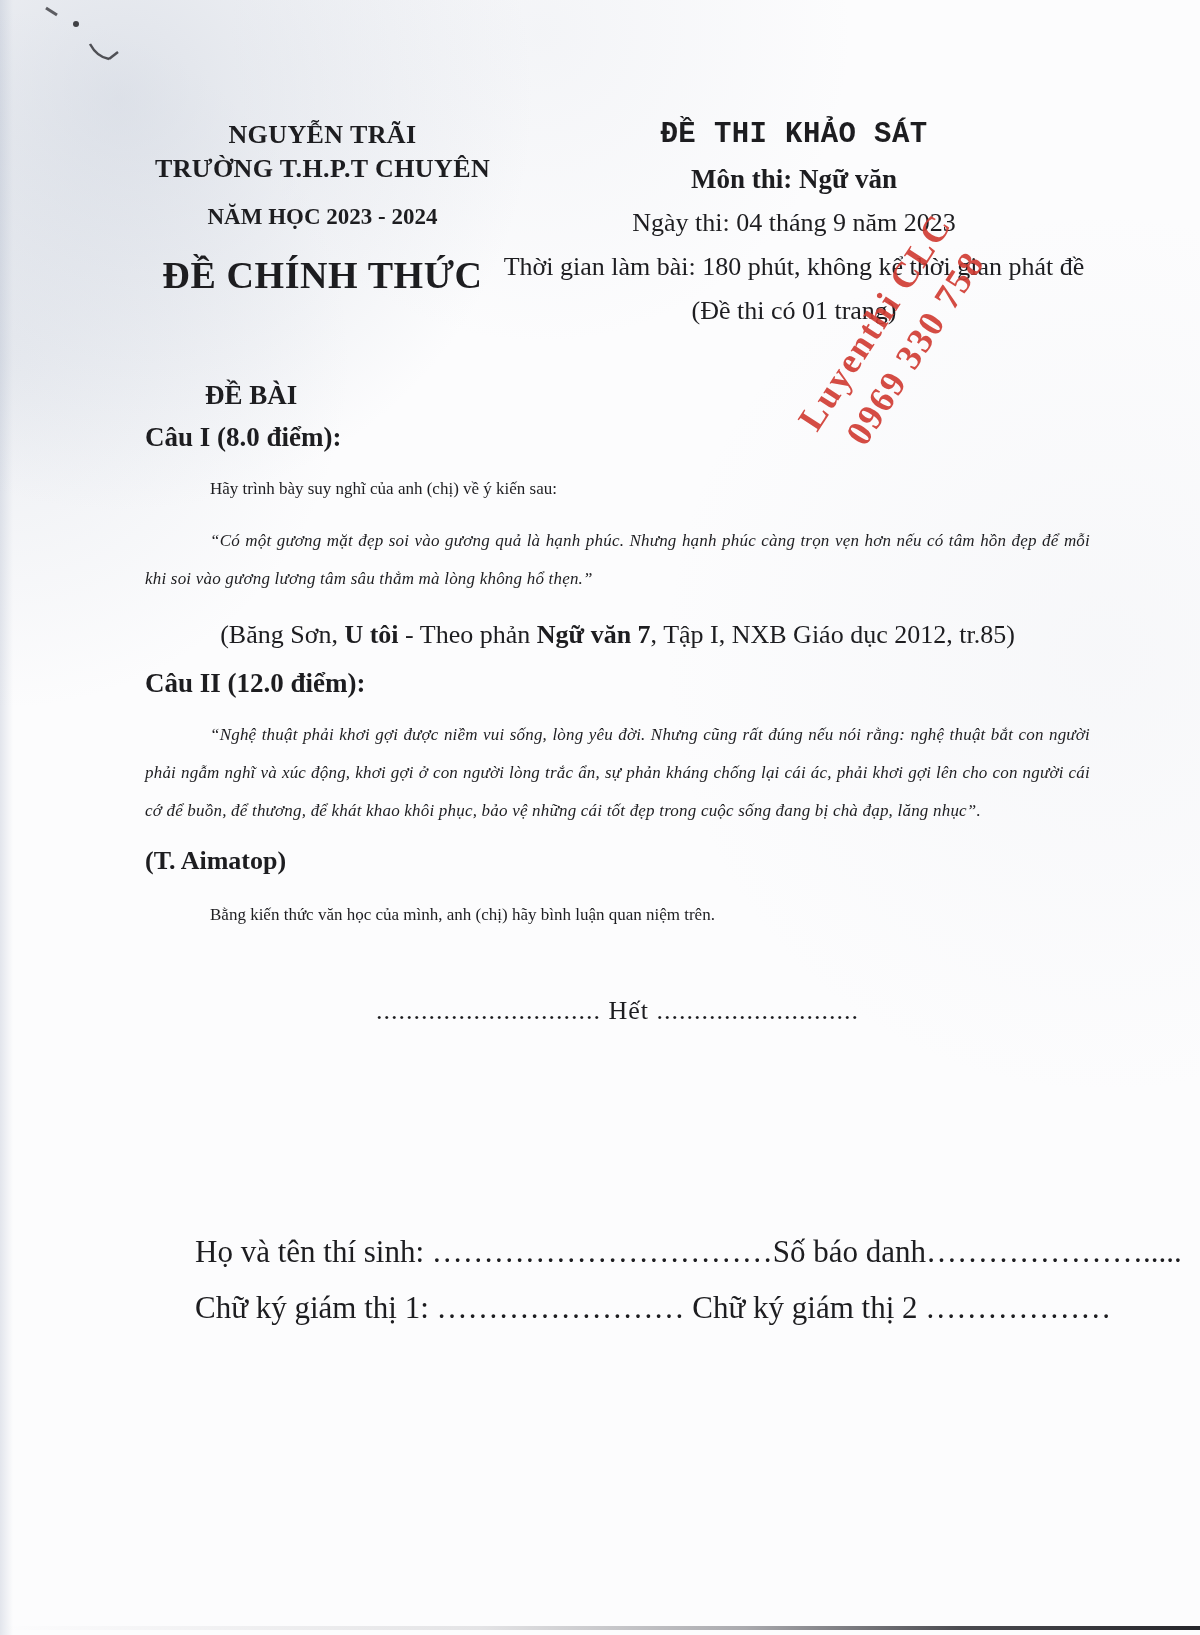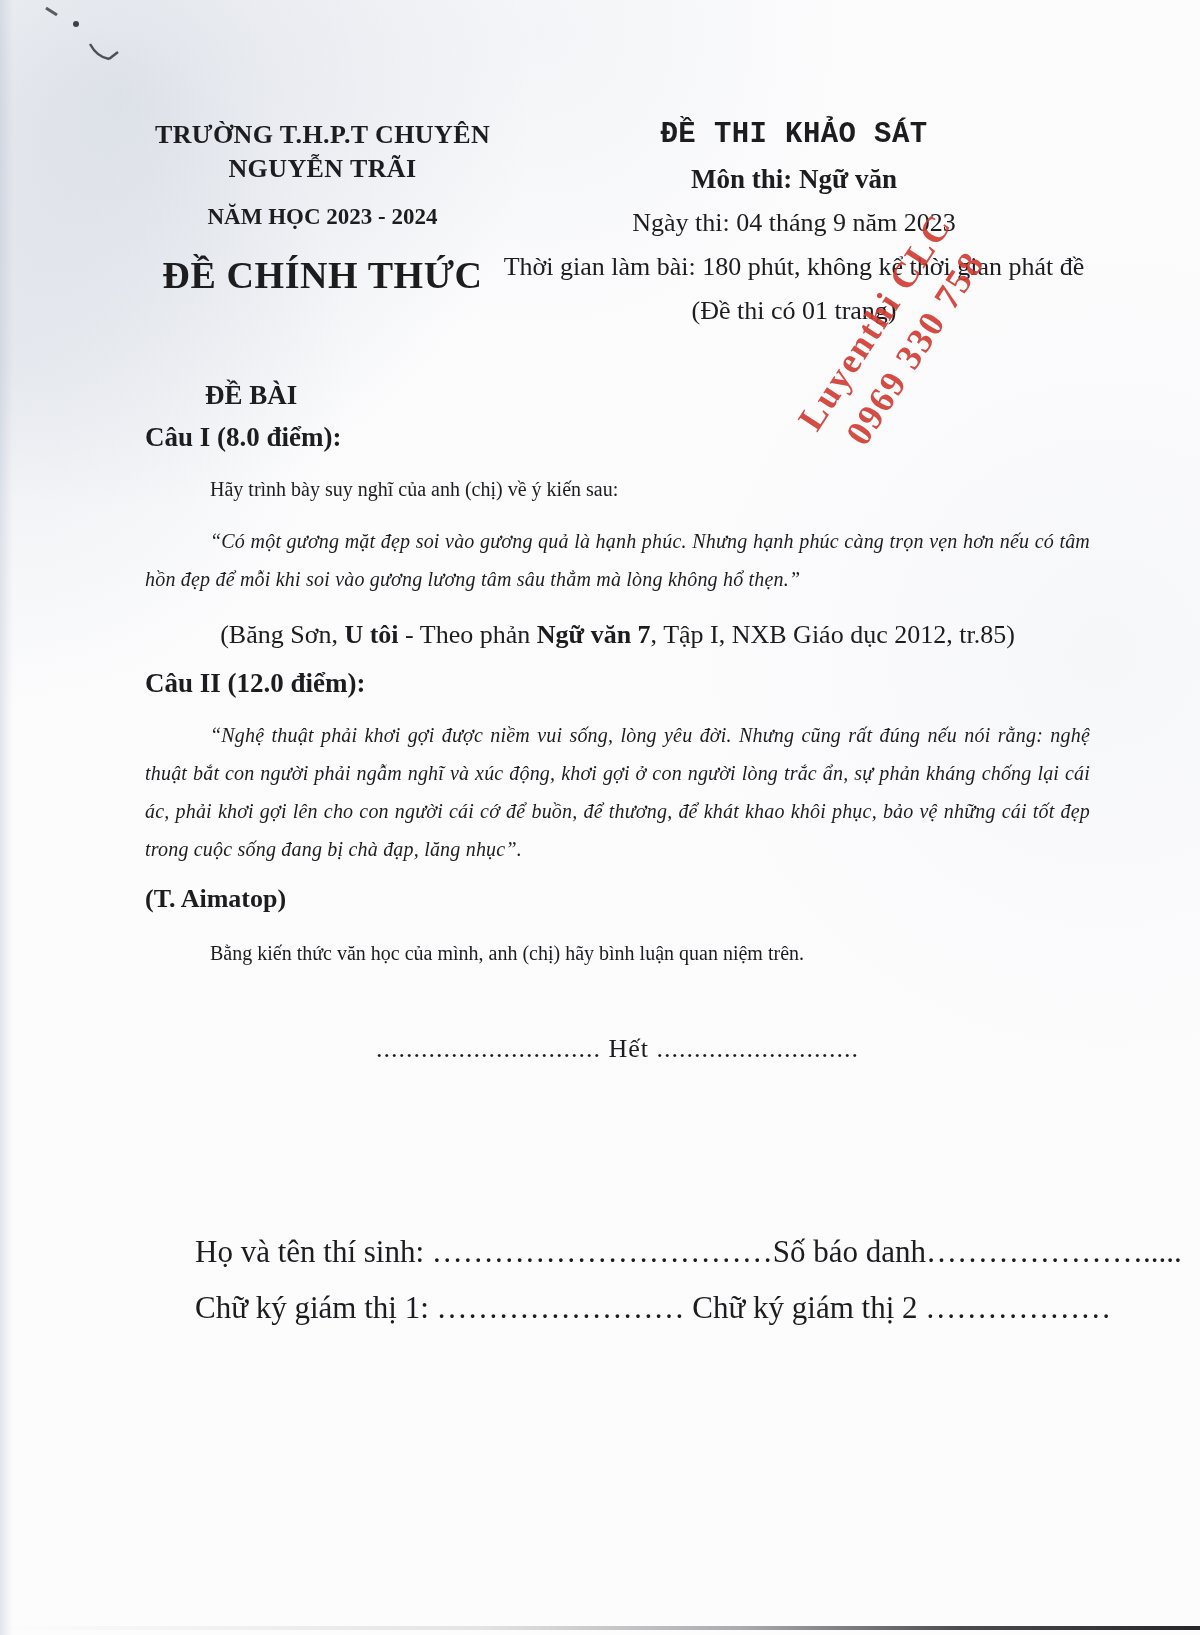--- a/index.html
+++ b/index.html
@@ -32,21 +32,21 @@
     transform:rotate(-57deg);
     font-family:"Liberation Serif","DejaVu Serif",serif;
     font-weight:bold;text-align:center;
     font-size:36px;line-height:48px;letter-spacing:2px;
     opacity:.9;pointer-events:none;white-space:nowrap;
   }
   .docbody{position:absolute;left:145px;top:378px;width:945px;font-size:26px;}
   .sec-title{font-weight:bold;font-size:27px;line-height:34px;margin-left:60px;}
   .q-head{font-weight:bold;font-size:27px;line-height:34px;margin-top:8px;}
   .q-head.two{margin-top:12px;}
-  .para{font-size:20px;line-height:38px;text-indent:65px;}
+  .para{font-size:17px;line-height:38px;text-indent:65px;}
   .intro{margin-top:18px;line-height:34px;}
   .quote{margin-top:16px;font-style:italic;text-align:justify;letter-spacing:.2px;}
   .citation{margin-top:18px;text-align:center;font-size:26px;line-height:38px;}
   .author{margin-top:14px;text-align:left;padding-right:105px;font-weight:bold;font-size:26px;line-height:34px;}
   .task{margin-top:20px;line-height:34px;}
   .endline{margin-top:62px;text-align:center;font-size:26px;line-height:34px;letter-spacing:1px;}
   .footer{position:absolute;left:145px;top:1236px;width:960px;font-size:31px;}
   .footer div{margin-left:50px;white-space:nowrap;line-height:32px;}
   .footer .sign{margin-top:24px;}
   .bottom-scan-line{
@@ -62,22 +62,22 @@
 <div class="page">
 
   <svg class="specks" width="150" height="95" viewBox="0 0 150 95">
     <path d="M36 8 l11 7" stroke="#2e2e33" stroke-width="3" fill="none" opacity="0.75"></path>
     <circle cx="66" cy="24" r="3" fill="#232327" opacity="0.85"></circle>
     <path d="M80 44 q7 13 19 15" stroke="#2a2a2f" stroke-width="2.5" fill="none" opacity="0.8"></path>
     <path d="M99 59 l9 -7" stroke="#2a2a2f" stroke-width="2.5" fill="none" opacity="0.8"></path>
   </svg>
 
   <div class="hdr-left">
+    <div class="l1">NGUYỄN TRÃI</div>
     <div class="l1">TRƯỜNG T.H.P.T CHUYÊN</div>
-    <div class="l1">NGUYỄN TRÃI</div>
     <div class="year">NĂM HỌC 2023 - 2024</div>
     <div class="official">ĐỀ CHÍNH THỨC</div>
   </div>
 
   <div class="hdr-right">
     <div class="title">ĐỀ THI KHẢO SÁT</div>
     <div class="subject">Môn thi: Ngữ văn</div>
     <div class="plain">Ngày thi: 04 tháng 9 năm 2023</div>
     <div class="plain">Thời gian làm bài: 180 phút, không kể thời gian phát đề</div>
     <div class="plain">(Đề thi có 01 trang)</div>

